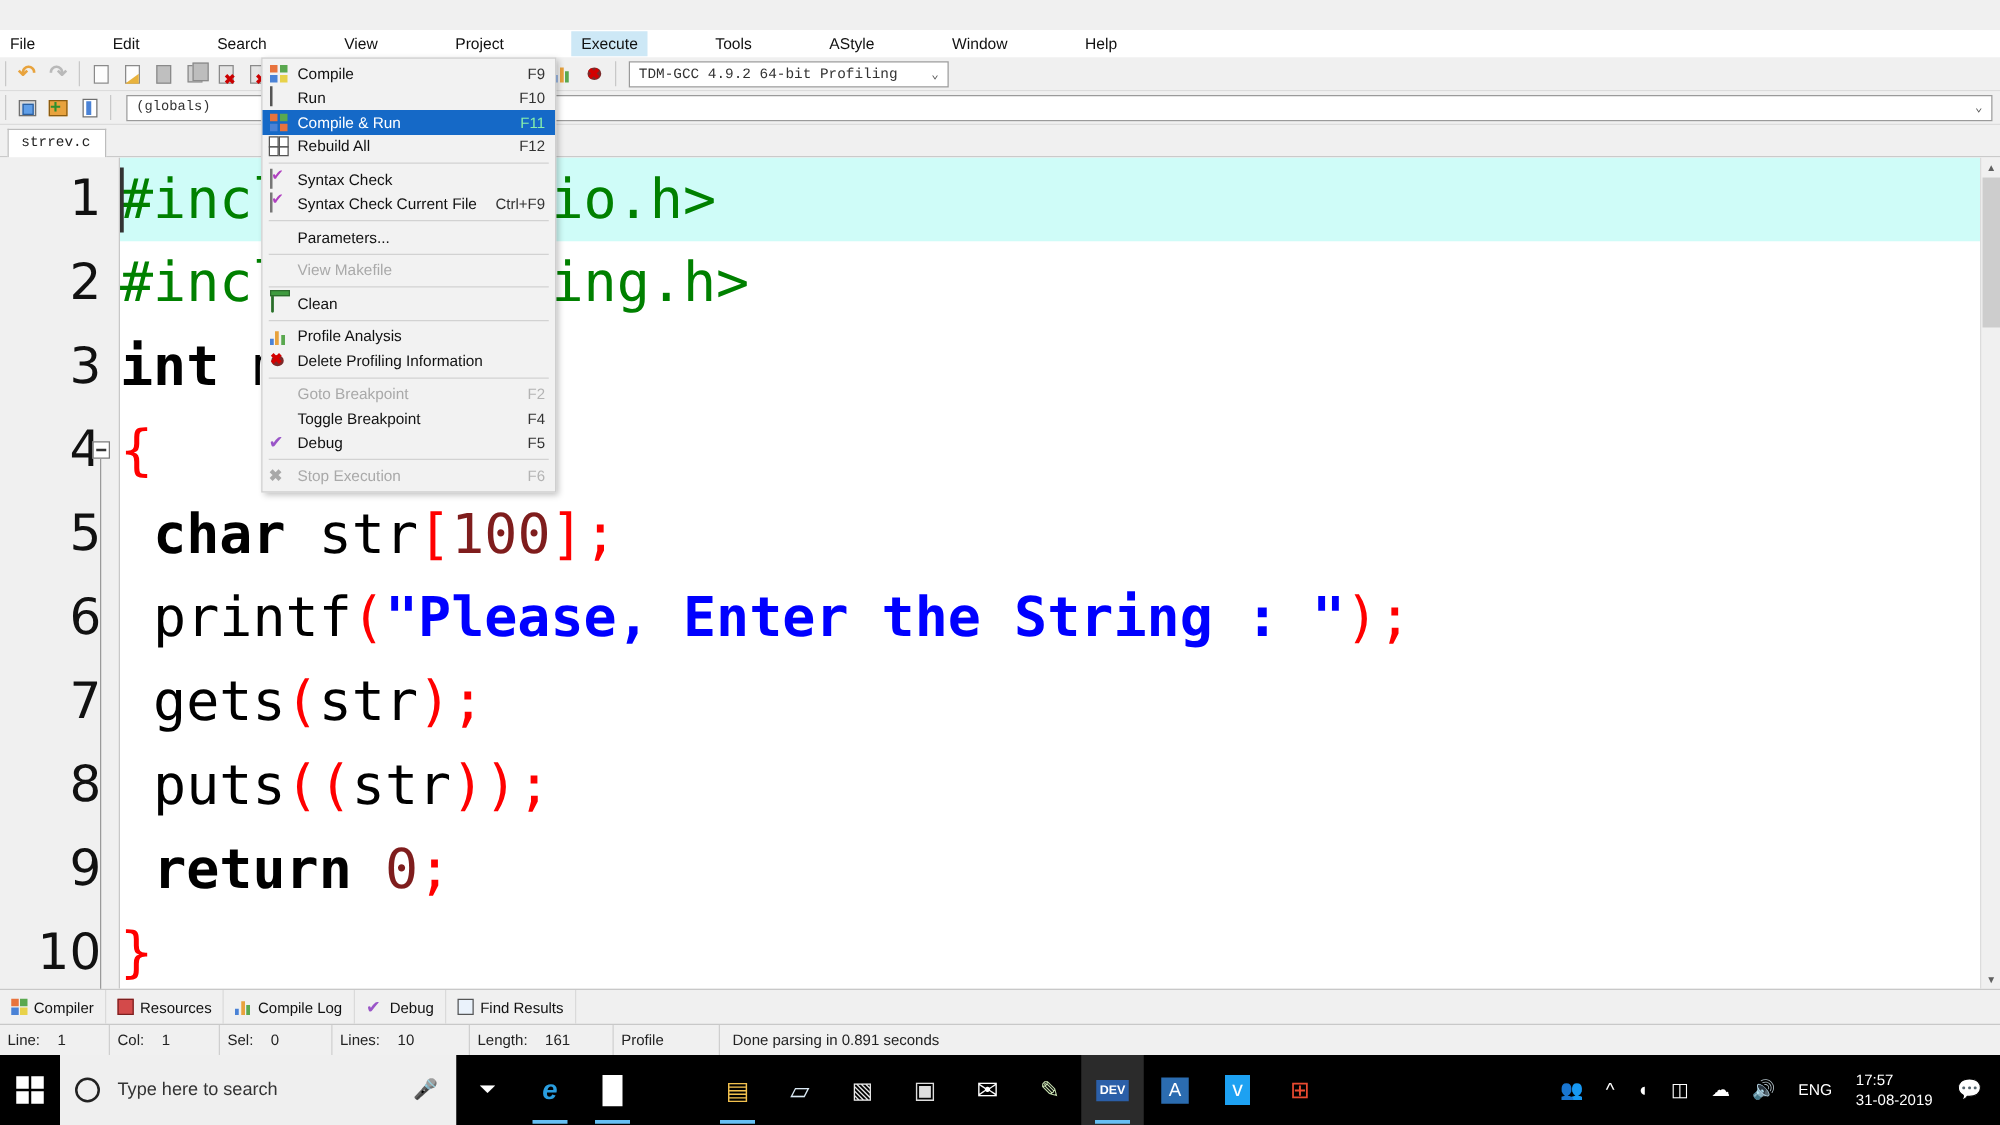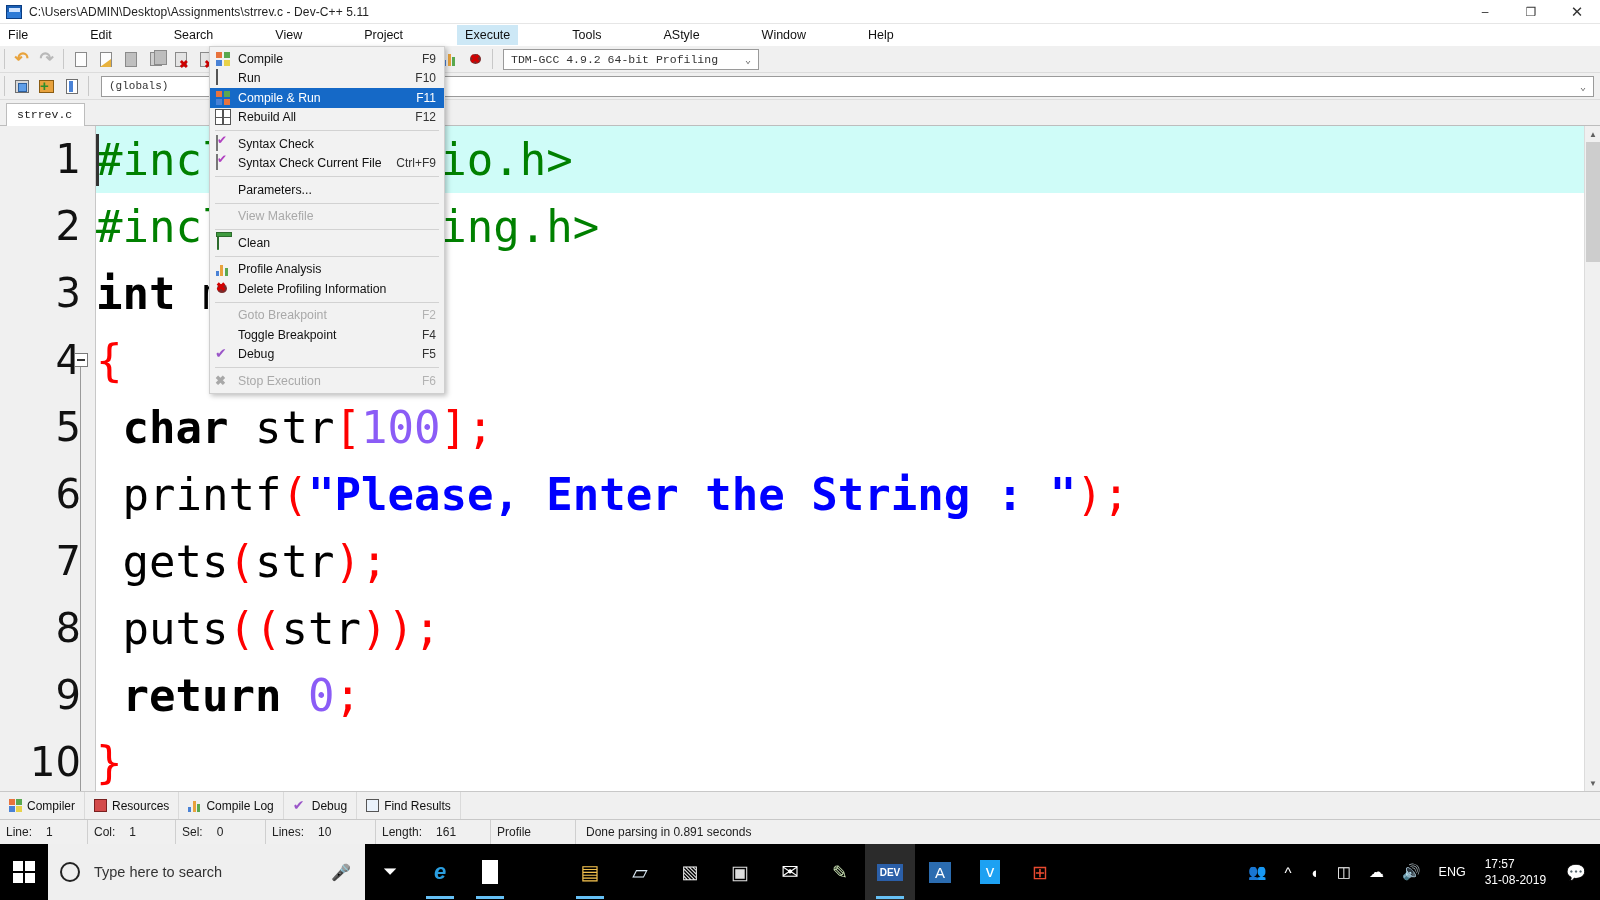--- a/index.html
+++ b/index.html
@@ -157,21 +157,21 @@
     position: absolute; left: 80px; width: 1px; background: #9a9a9a; z-index: 2;
   }
   .caret-bar {
     position: absolute; left: 0px; top: 8px; width: 3px; height: 52px; background: #333;
   }
 
   .k-pre { color: #008000; }              
   .k-kw  { color: #000000; font-weight: bold; }
   .k-id  { color: #000000; }
   .k-pun { color: #ff0000; }
-  .k-num { color: #8b5cf6; }
+  .k-num { color: #7f1d1d; }
   .k-str { color: #0000ff; font-weight: bold; }
 
   .vscroll {
     position: absolute; right: 0; top: 0; width: 16px; height: 665px;
     background: #f0f0f0; border-left: 1px solid #dcdcdc;
   }
   .vscroll .arrow {
     width: 16px; height: 16px; display: flex; align-items: center; justify-content: center;
     font-size: 8px; color: #606060;
   }
@@ -236,21 +236,21 @@
   }
   .dd-item {
     height: 19.5px; display: flex; align-items: center;
     font-size: 12.3px; color: #111; padding: 0 8px 0 4px; position: relative;
   }
   .dd-item.sel { background: #1569c7; color: #fff; }
   .dd-item.disabled { color: #a9a9a9; }
   .dd-item .ddicon { width: 18px; height: 16px; flex: none; margin-right: 6px; position: relative; }
   .dd-item .lbl { flex: 1; white-space: nowrap; }
   .dd-item .acc { color: #333; font-size: 12px; }
-  .dd-item.sel .acc { color: #ffffff; }
+  .dd-item.sel .acc { color: #86efac; }
   .dd-item.disabled .acc { color: #b3b3b3; }
   .dd-sep { height: 1px; background: #d2d2d2; margin: 3px 5px; }
 
   .mi-grid { width:14px;height:14px;margin:1px 2px;display:grid;grid-template-columns:1fr 1fr;grid-template-rows:1fr 1fr;gap:1.5px; }
   .mi-grid i{display:block;}
   .mi-win{width:14px;height:12px;margin:2px;border:1.4px solid #555;background:#e9e9e9;position:relative;}
   .mi-win::before{content:"";position:absolute;left:0;right:0;top:0;height:2.5px;background:#9a9a9a;}
   .mi-chk{width:13px;height:13px;margin:2px;border:1.3px solid #777;background:#eee;position:relative;}
   .mi-chk::after{content:"\2714";position:absolute;left:0;top:-3px;font-size:12px;color:#b040c0;line-height:14px;}
   .mi-trash{width:12px;height:14px;margin:1px 3px;background:#4fae4f;border:1.3px solid #2c6b2c;border-radius:0 0 2px 2px;position:relative;}
@@ -263,29 +263,20 @@
   .mi-tick{width:15px;height:14px;position:relative;margin:1px;}
   .mi-tick::after{content:"\2714";position:absolute;inset:0;font-size:14px;color:#9a55c8;line-height:15px;}
   .mi-stop{width:15px;height:14px;position:relative;margin:1px;}
   .mi-stop::after{content:"\2716";position:absolute;inset:0;font-size:13px;color:#a8a8a8;line-height:15px;font-weight:bold;}
 </style>
 </head>
 <body>
 
 <div id="app">
 
-  <div class="titlebar">
-    <div class="app-icon"></div>
-    <div class="title">C:\Users\ADMIN\Desktop\Assignments\strrev.c - Dev-C++ 5.11</div>
-    <div class="wincontrols">
-      <div>–</div>
-      <div>❐</div>
-      <div class="close-btn">✕</div>
-    </div>
-  </div>
 
   <div class="menubar" id="menubar">
       <div class="mi">File</div>
       <div class="mi">Edit</div>
       <div class="mi">Search</div>
       <div class="mi">View</div>
       <div class="mi">Project</div>
       <div class="mi active">Execute</div>
       <div class="mi">Tools</div>
       <div class="mi">AStyle</div>

